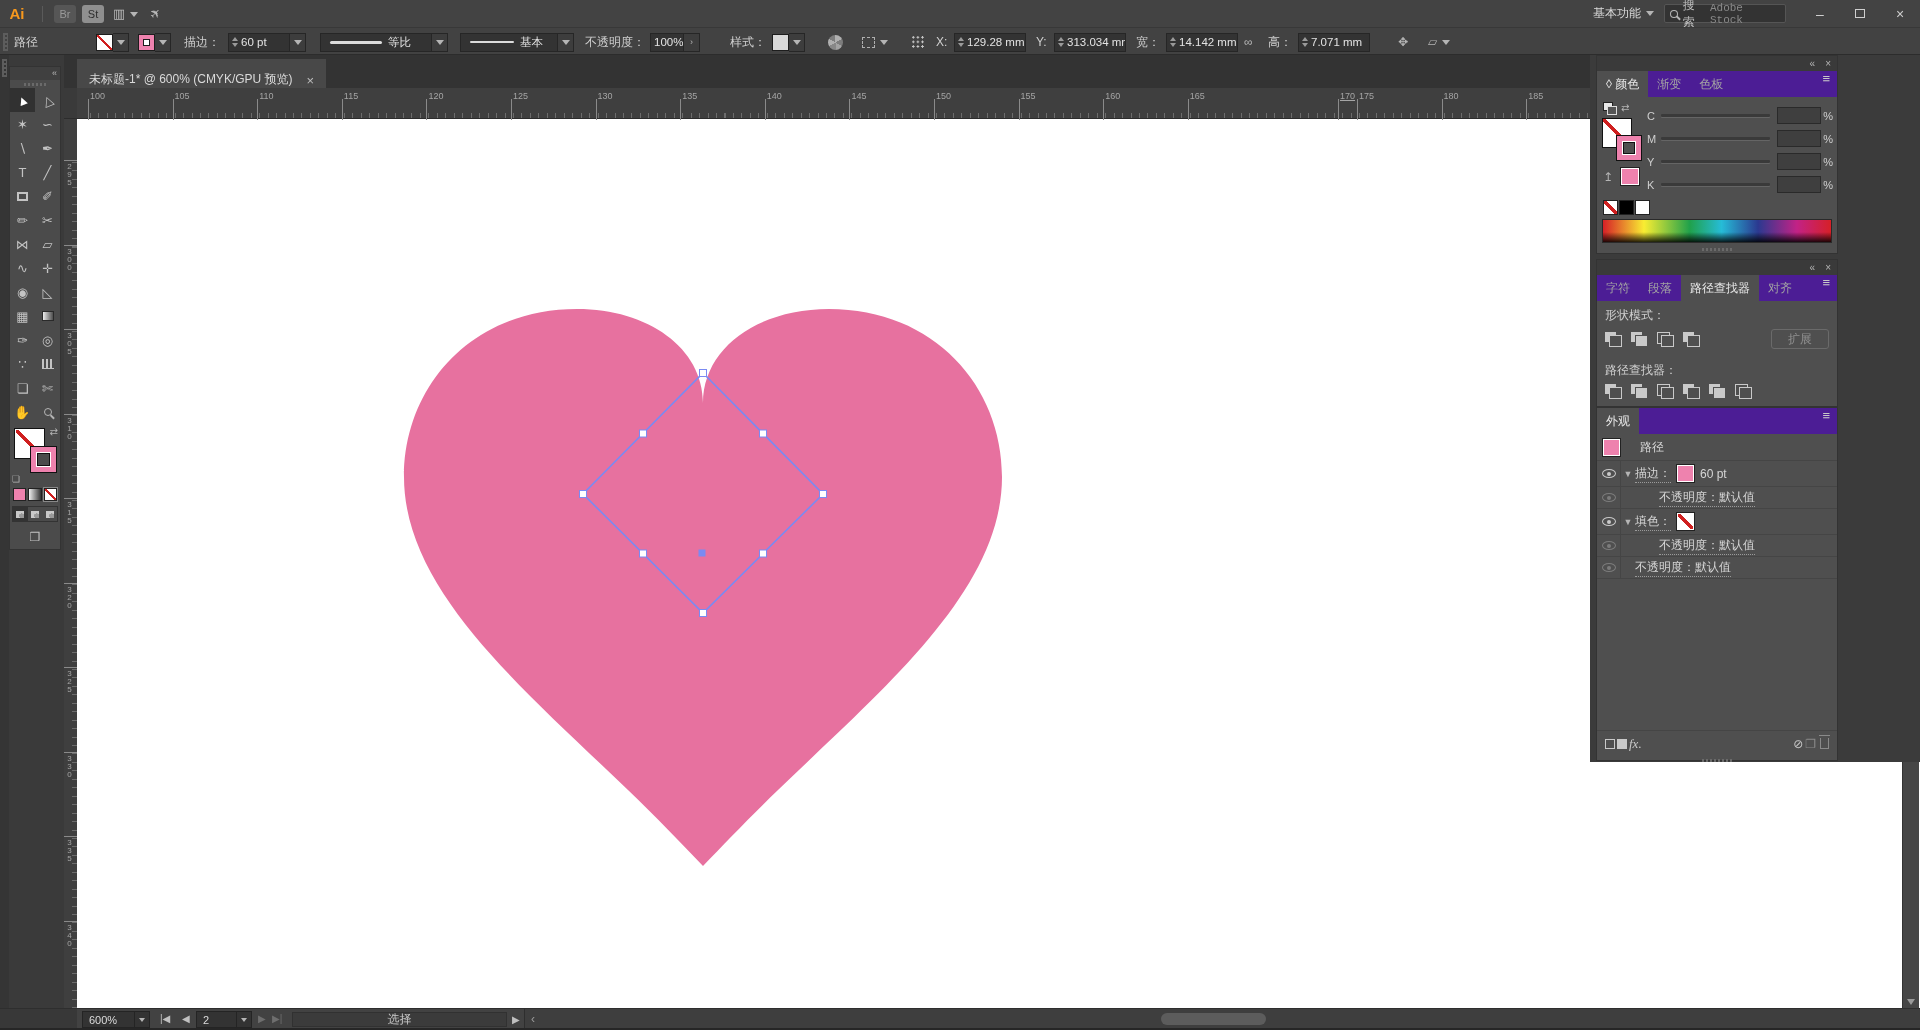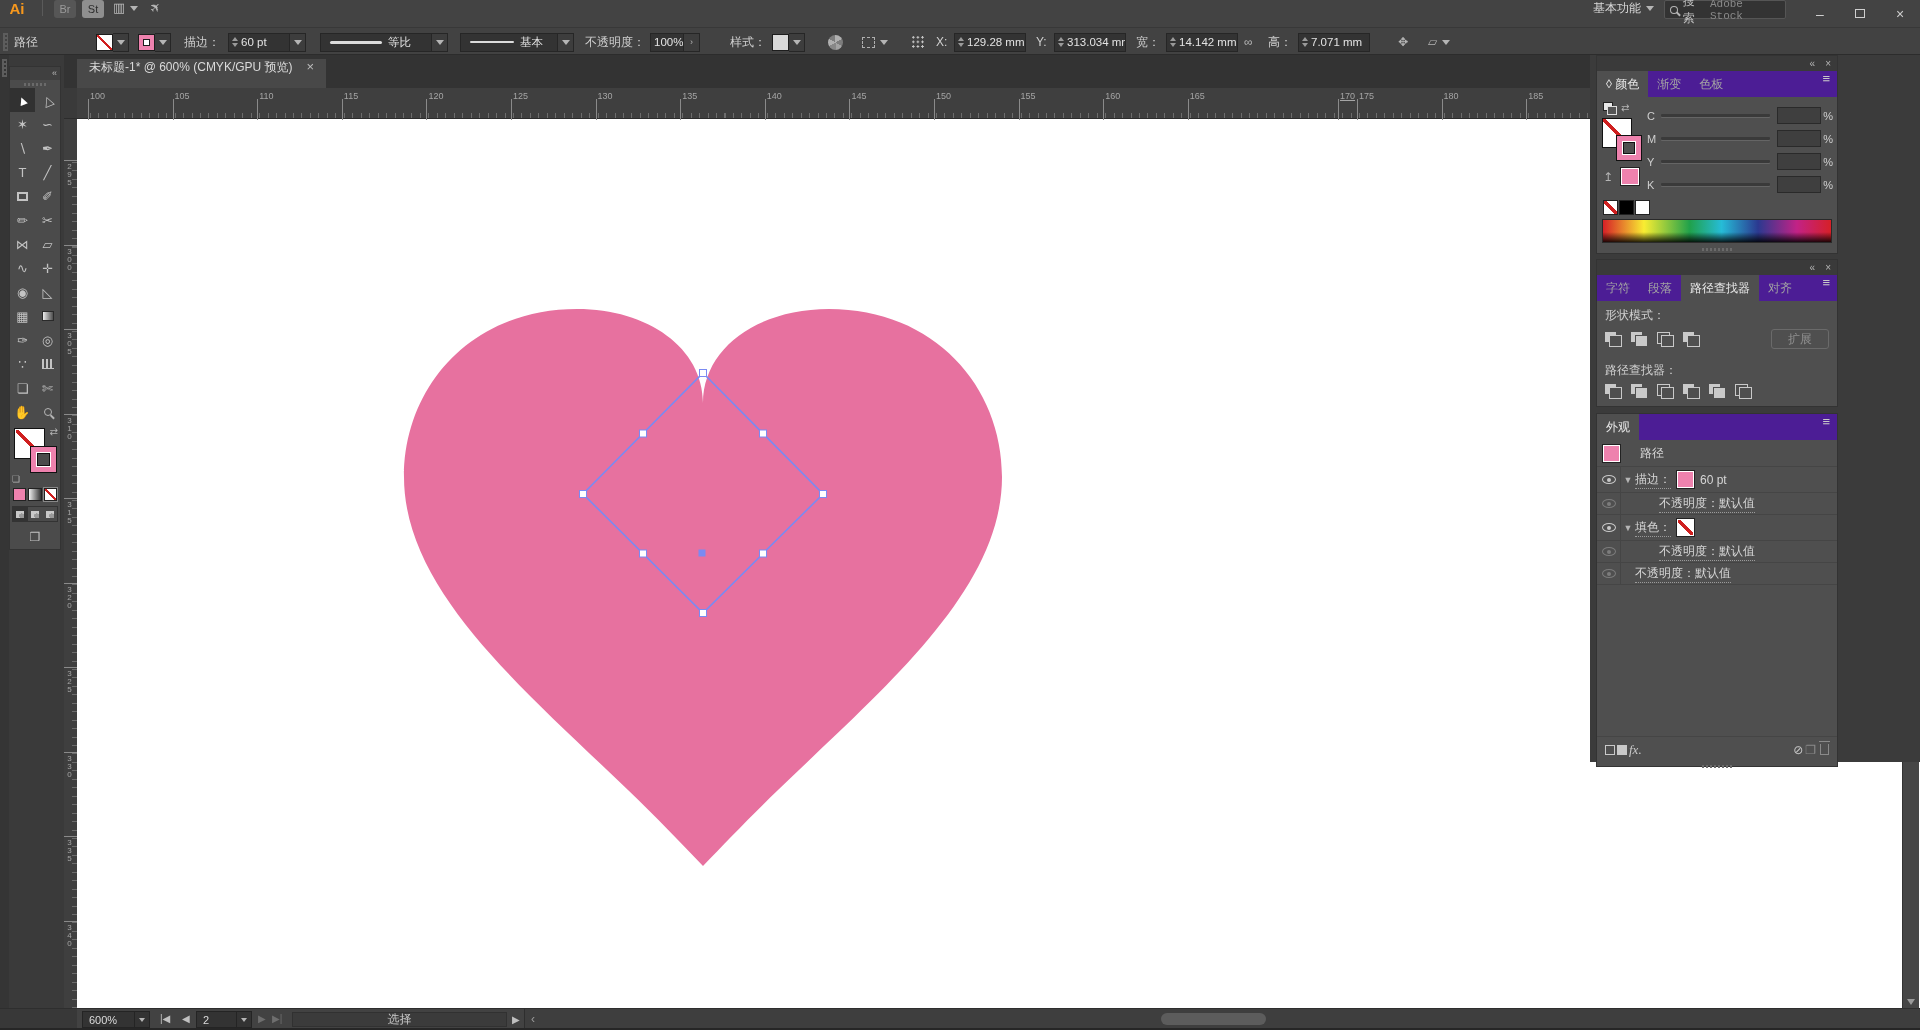--- a/index.html
+++ b/index.html
@@ -1,19 +1,19 @@
 <!DOCTYPE html>
 <html style="--heart: #E7719F; --pink: #EE82AE; --sel: #7A8AF2;"><head>
 <meta charset="utf-8">
 <style>
   *{margin:0;padding:0;box-sizing:border-box}
   html,body{width:1920px;height:1030px;overflow:hidden}
   body{position:relative;background:#3c3c3c;font-family:"Liberation Sans","DejaVu Sans",sans-serif;font-size:12px;color:#d6d6d6}
   
-  #menu-bar{position:absolute;left:0;top:0;width:1920px;height:27px;background:#434343;display:flex;align-items:flex-start;z-index:9}
+  #menu-bar{position:absolute;left:0;top:0;width:1920px;height:27px;background:#434343;display:flex;align-items:center;z-index:9}
   #ai-logo{width:34px;text-align:center;font-weight:bold;font-size:15px;color:#f7981d}
   #menus{display:flex;height:100%}
   .menu-item{padding:0 13px;line-height:27px;font-size:12.5px;color:#e2e2e2;cursor:default}
   .vsep{width:1px;height:16px;background:#5a5a5a;margin:0 8px}
   .badge{width:22px;height:18px;border-radius:3px;text-align:center;line-height:18px;font-size:11px;margin:0 3px}
   .badge.br{background:#565656;color:#9a9a9a}
   .badge.st{background:#8f8f8f;color:#2e2e2e}
   .mb-ico{color:#b9b9b9;margin:0 6px;font-size:13px}
   #rocket-i{display:inline-block;transform:rotate(-45deg)}
   .caret{display:inline-block;width:0;height:0;border-left:4px solid transparent;border-right:4px solid transparent;border-top:5px solid #b5b5b5;margin-left:5px;vertical-align:middle}
@@ -39,21 +39,21 @@
   .none-swatch{background:linear-gradient(to top right,rgba(0,0,0,0) 44%,#cf1f1f 44%,#cf1f1f 56%,rgba(0,0,0,0) 56%),#fff}
   .strokeproxy{position:relative;background:var(--pink)}
   .strokeproxy::after{content:"";position:absolute;inset:4px;background:#fff;border:1px solid #1d1d1d}
   .wline{display:inline-block;height:3px;background:#dcdcdc;border-radius:2px;margin:0 6px}
   .colorwheel{width:15px;height:15px;border-radius:50%;background:conic-gradient(#b0b0b0 0 60deg,#7d7d7d 0 120deg,#a3a3a3 0 180deg,#888 0 240deg,#b0b0b0 0 300deg,#7d7d7d 0);display:inline-block}
   .dashedbox{width:13px;height:11px;border:1px dashed #b0b0b0;display:inline-block}
   .refgrid{width:12px;height:12px;display:inline-block;background:radial-gradient(#c9c9c9 1.1px,rgba(0,0,0,0) 1.2px);background-size:4.6px 4.6px;background-position:-1px -1px}
   .grip{width:5px;height:18px;background:repeating-linear-gradient(to bottom,#5d5d5d 0 2px,rgba(0,0,0,0) 2px 4px),repeating-linear-gradient(to right,#5d5d5d 0 2px,rgba(0,0,0,0) 2px 4px)}
   
   #tab-bar{position:absolute;left:64px;top:55px;width:1856px;height:33px;background:#333;z-index:2}
-  #doc-tab{position:absolute;left:13px;top:4px;height:29px;background:#484848;display:flex;align-items:flex-start;padding:0 12px;color:#dadada;font-size:12px}
+  #doc-tab{position:absolute;left:13px;top:4px;height:29px;background:#484848;display:flex;align-items:flex-end;padding:0 12px;color:#dadada;font-size:12px}
   #doc-tab .close{margin-left:14px;color:#bdbdbd;font-size:13px}
   
   #left-col{position:absolute;left:0;top:55px;width:64px;height:953px;background:#3a3a3a;z-index:4}
   #left-strip{position:absolute;left:0;top:0;width:9px;height:100%;background:#353535}
   #left-strip .grip{margin:4px auto 0}
   #toolbar-panel{position:absolute;left:9px;top:11px;width:52px;background:#4b4b4b;border:1px solid #333}
   #toolbar-head{height:13px;background:#404040;color:#b5b5b5;font-size:9px;text-align:right;padding-right:3px;line-height:12px}
   #toolbar-grip{height:8px;display:flex;align-items:center;justify-content:center}
   #toolbar-grip .dots{width:22px;height:3px;background:repeating-linear-gradient(to right,#6a6a6a 0 2px,rgba(0,0,0,0) 2px 4px)}
   #tools-grid{display:grid;grid-template-columns:25px 25px}
@@ -607,21 +607,21 @@
     <div class="pf-rowbtns" id="pathfinder-row">
         <span class="pfi v0"></span>
         <span class="pfi v1"></span>
         <span class="pfi v2"></span>
         <span class="pfi v0"></span>
         <span class="pfi v1"></span>
         <span class="pfi v2"></span>
       </div>
   </div>
 
-  <div class="pgroup" style="margin-top:6px;height:354px;position:relative">
+  <div class="pgroup" style="margin-top:0;height:354px;position:relative">
     <div class="ptabs">
       <div class="ptab active">外观</div>
       <div class="pmenu">≡</div>
     </div>
     <div class="arow" style="height:26px;border-top:none">
       <span class="aswatch pink" style="margin-left:6px"></span>
       <span style="margin-left:14px">路径</span>
     </div>
     <div class="arow" style="height:26px">
       <span class="eyecell">

